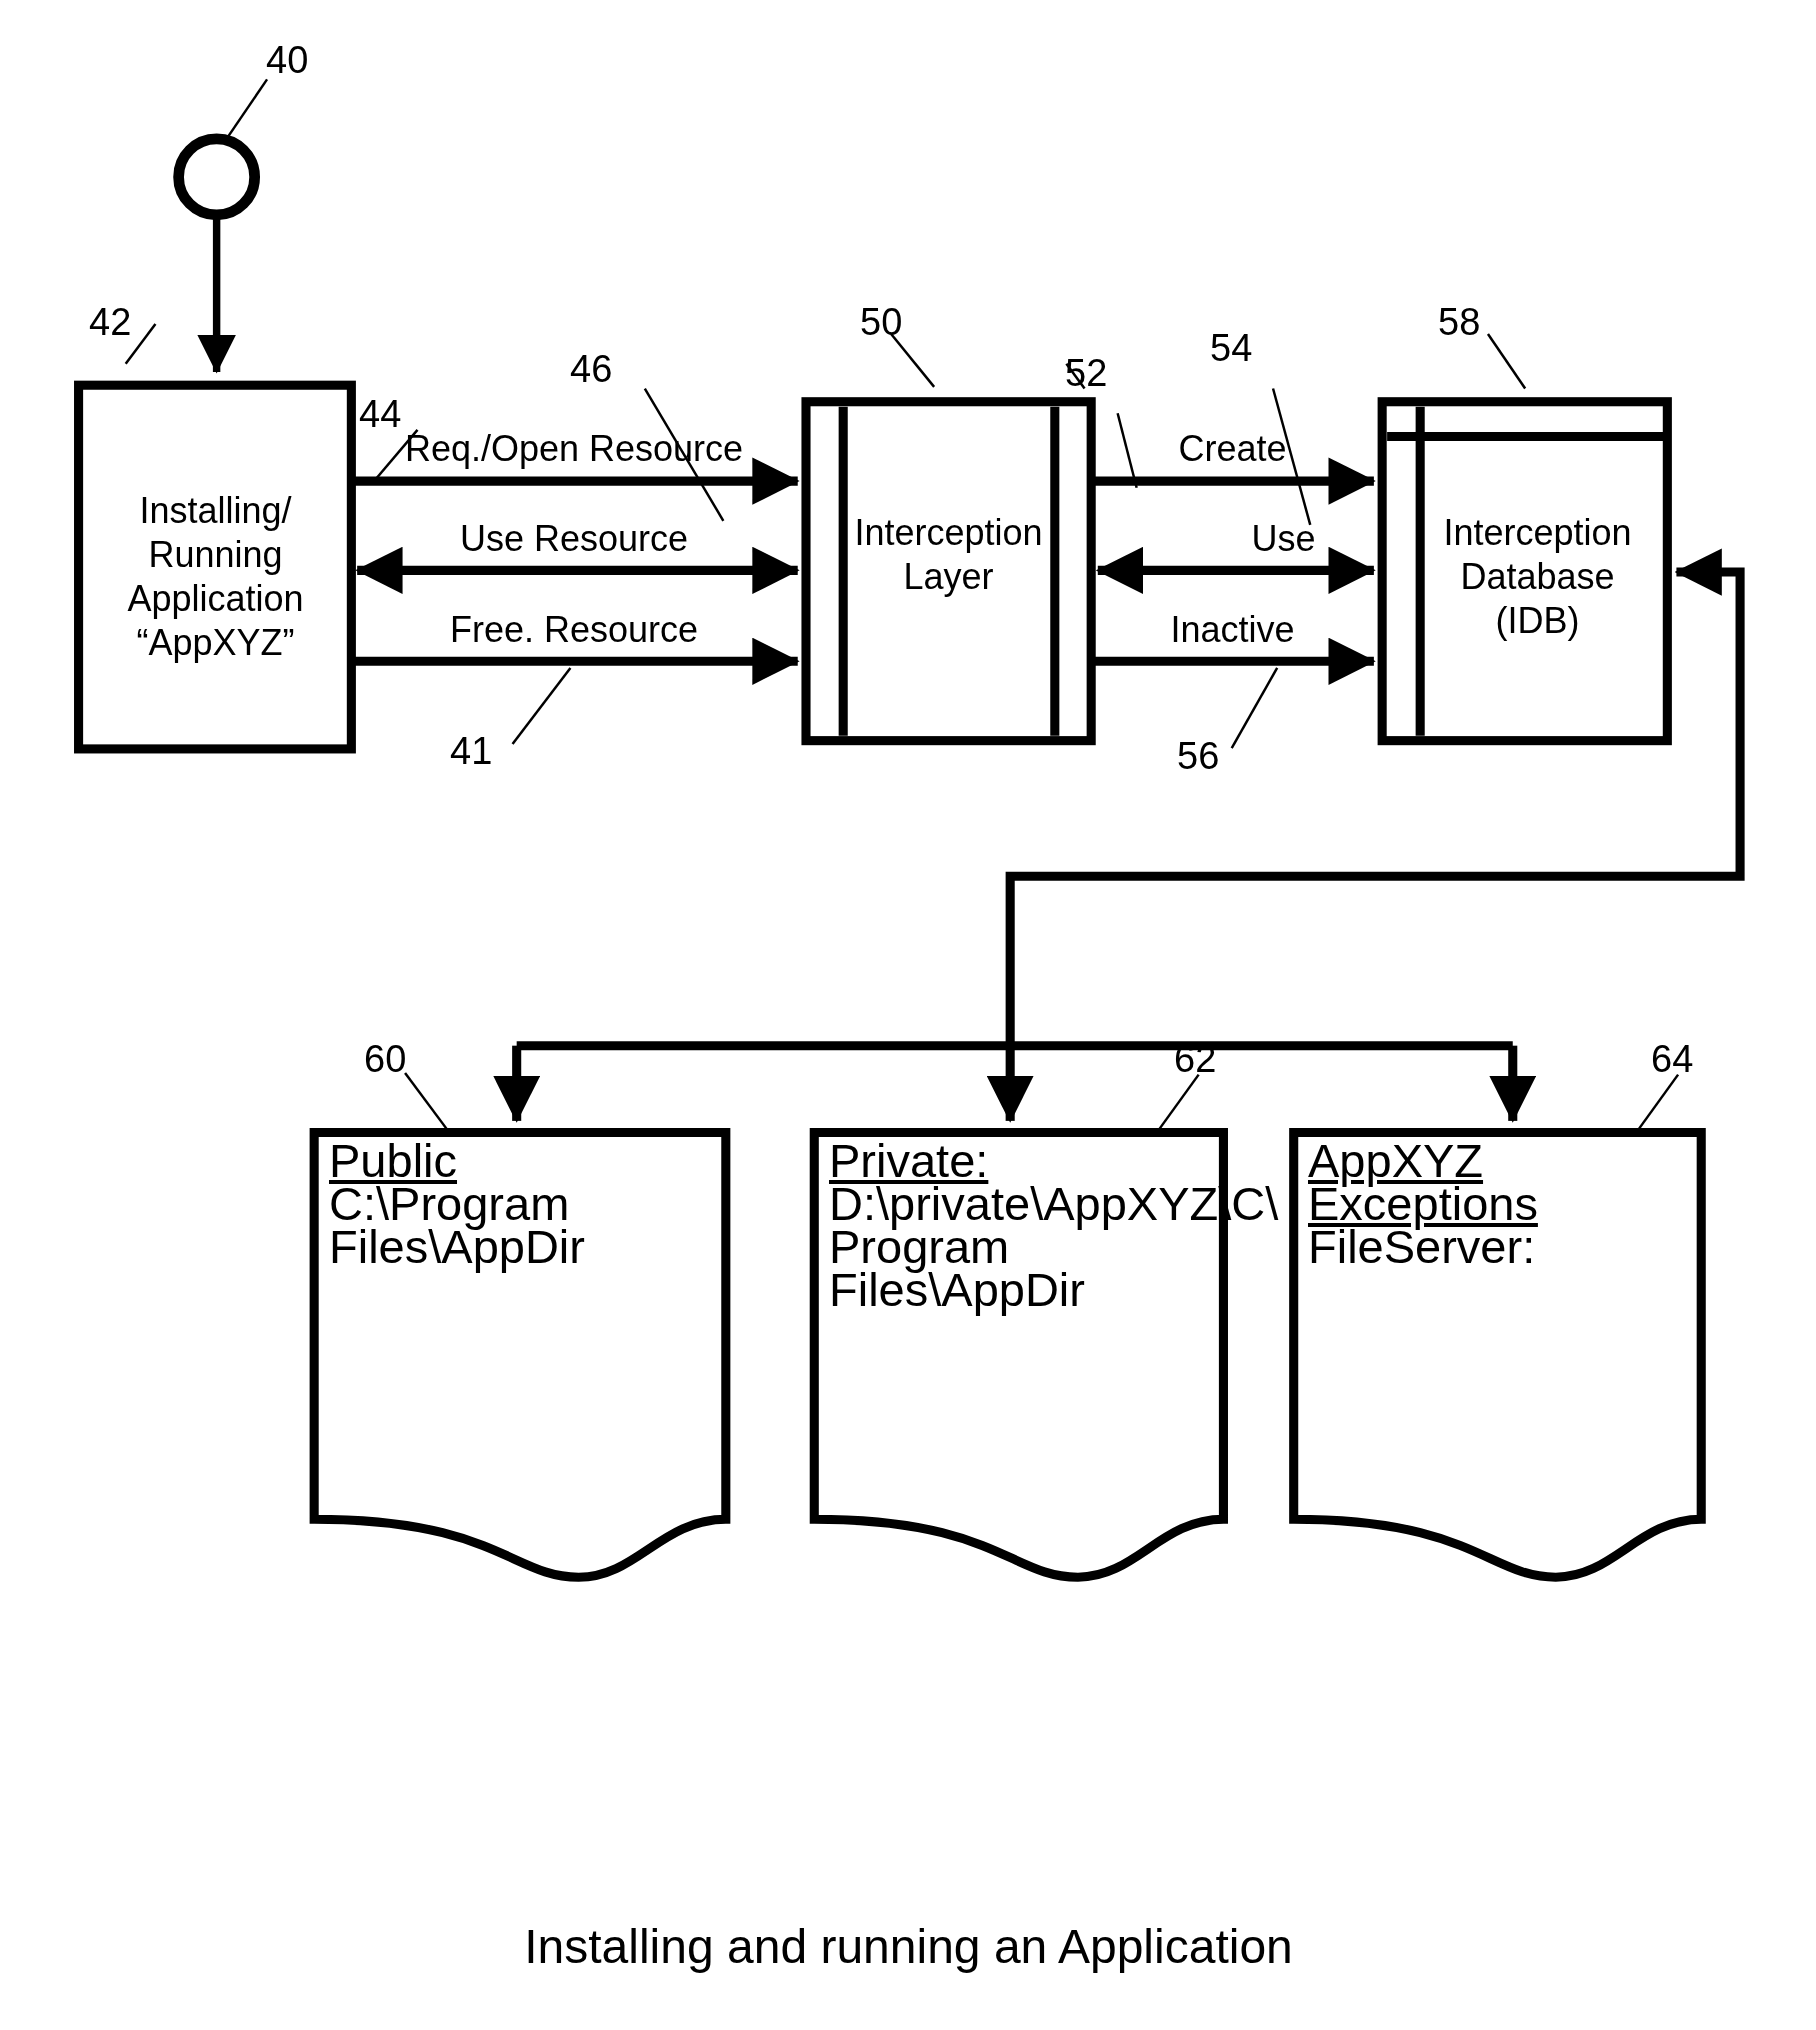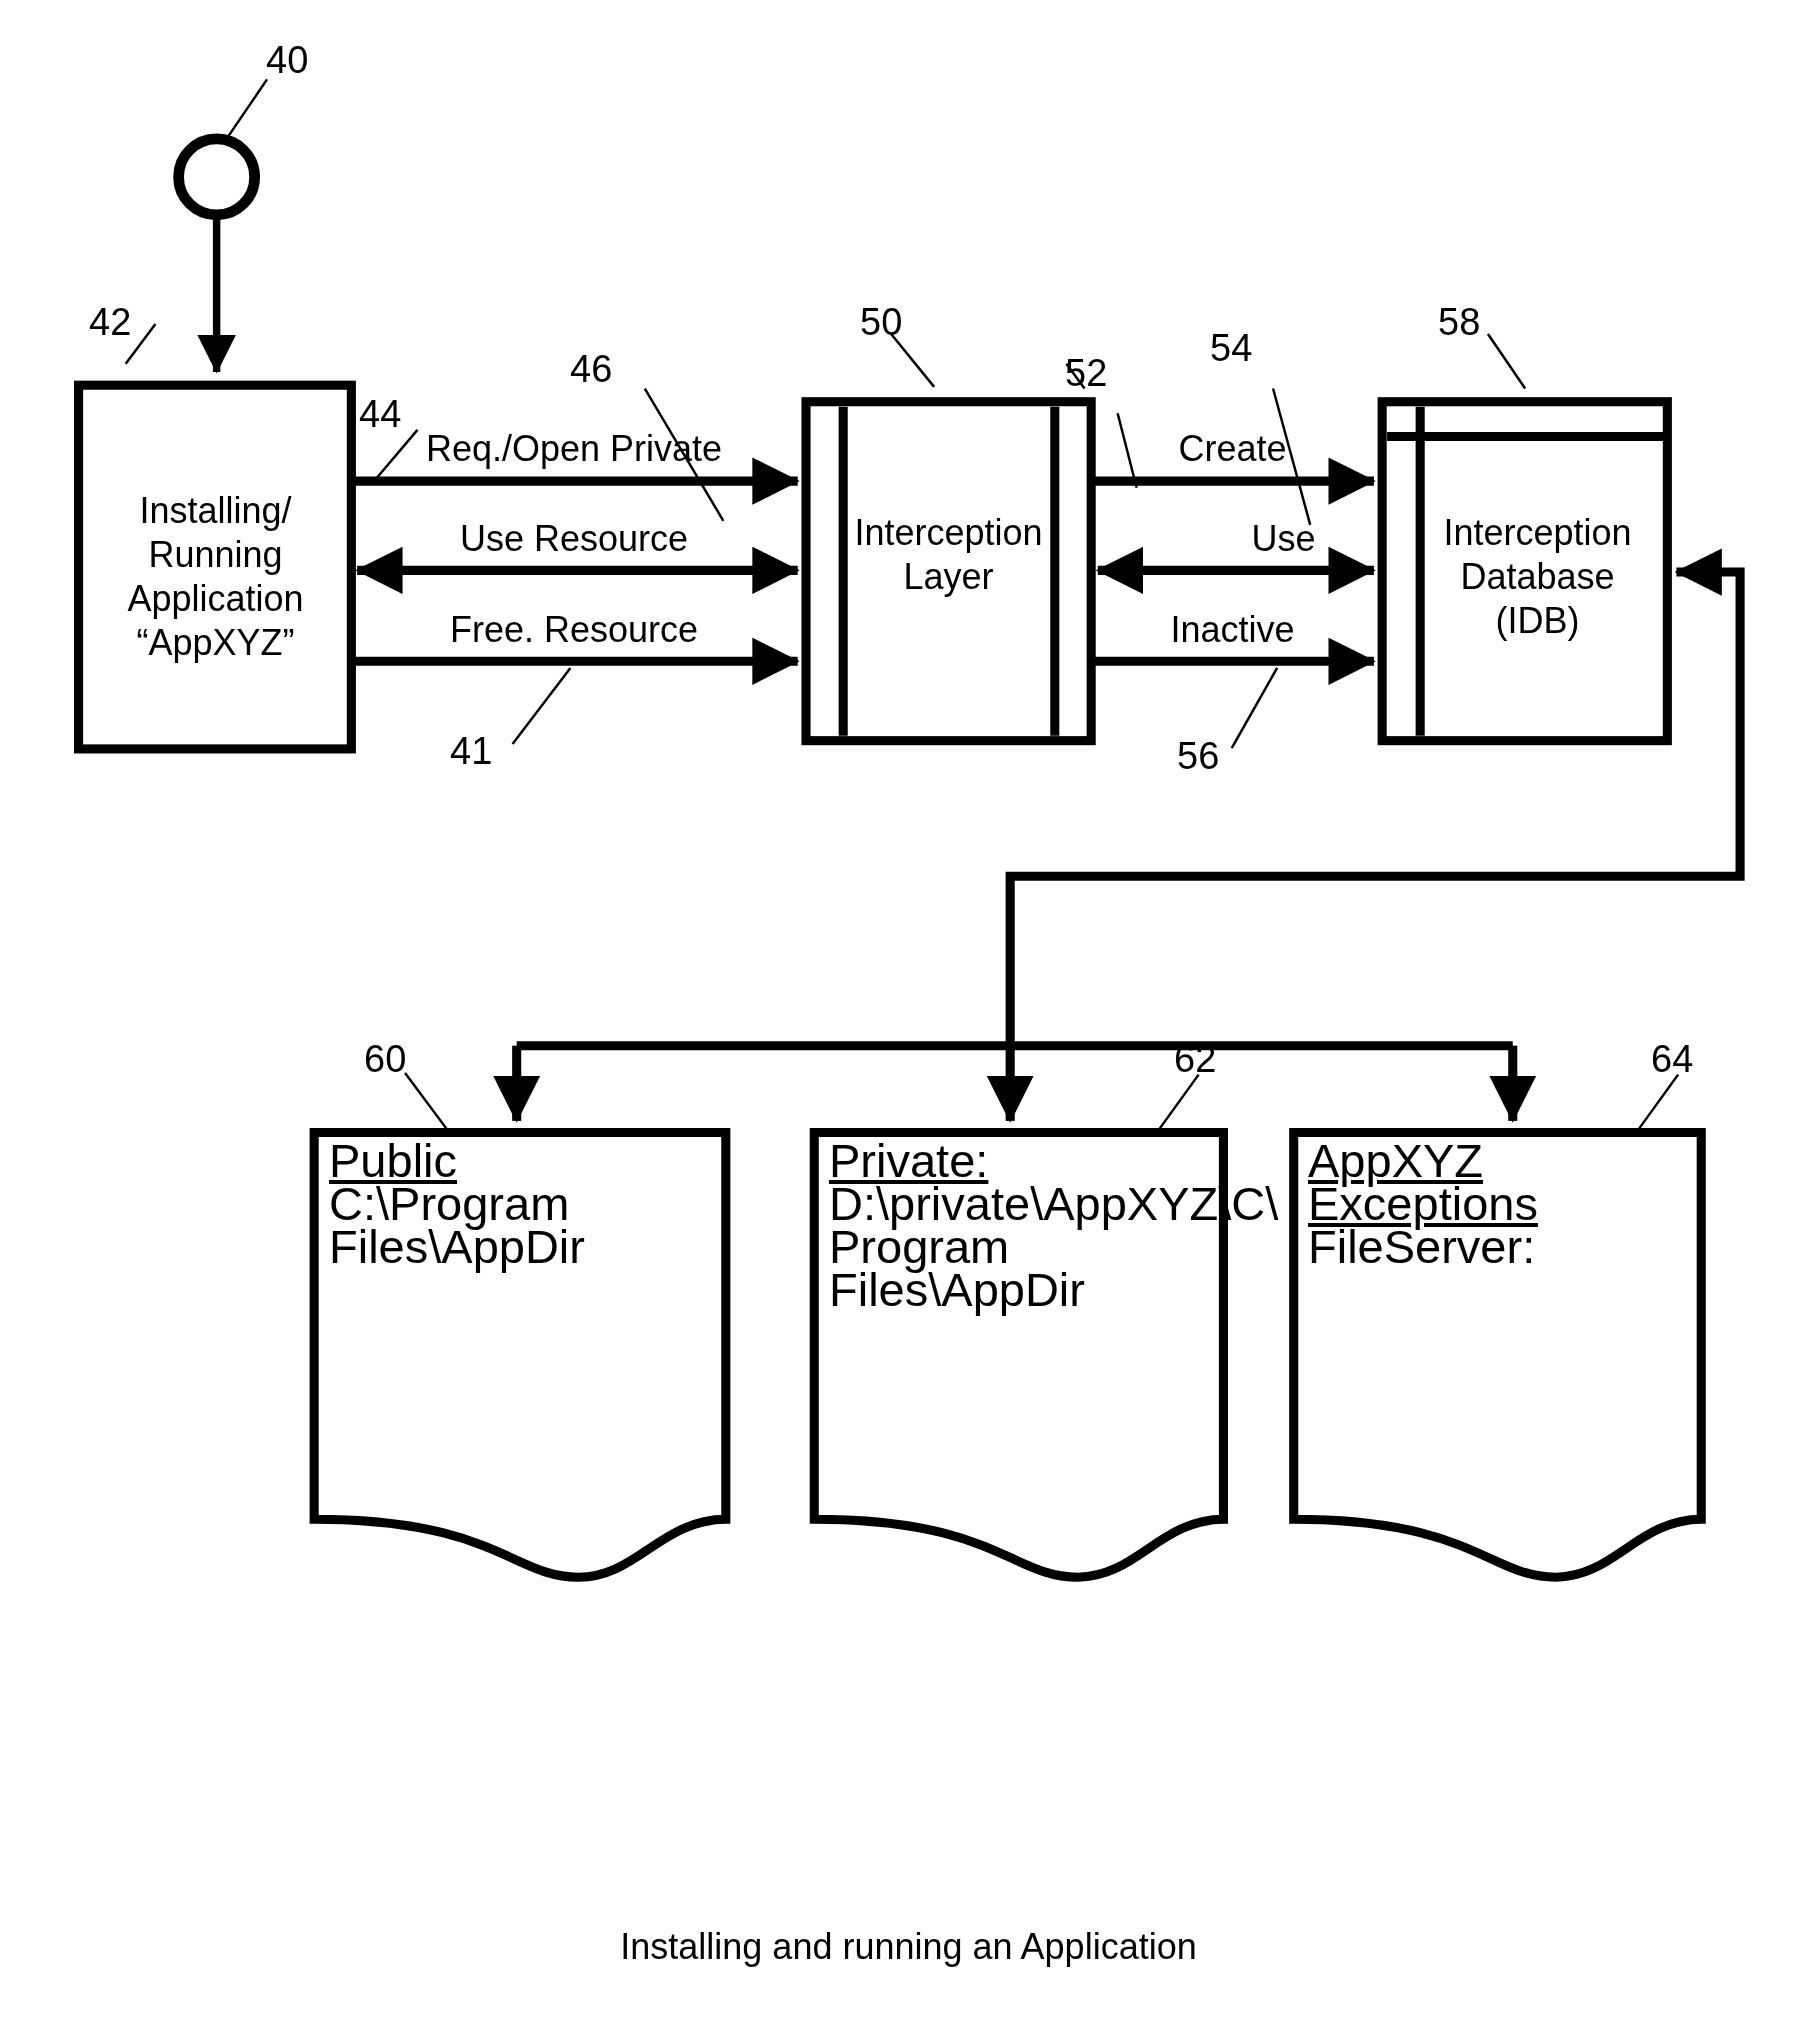--- a/index.html
+++ b/index.html
@@ -60,21 +60,21 @@
     white-space: nowrap;
   }
   .ref-num {
     position: absolute;
     font-size: 38px;
     line-height: 38px;
     color: #000;
   }
   .caption {
     position: absolute;
-    font-size: 36px;
+    font-size: 48px;
     line-height: 41px;
     text-align: center;
     color: #000;
     width: 100%;
   }
 </style>
 </head>
 <body>
 
 <div id="diagram-root">
@@ -171,21 +171,21 @@
   <div class="box-text" style="left:79px; top:489px; width:273px;">Installing/
 Running
 Application
 “AppXYZ”</div>
   <div class="box-text" style="left:806px; top:511px; width:285px;">Interception
 Layer</div>
   <div class="box-text" style="left:1405px; top:511px; width:265px;">Interception
 Database
 (IDB)</div>
 
-  <div class="edge-label" style="left:351px; top:431px; width:446px;">Req./Open Private</div>
+  <div class="edge-label" style="left:351px; top:431px; width:446px;">Req./Open Resource</div>
   <div class="edge-label" style="left:351px; top:521px; width:446px;">Use Resource</div>
   <div class="edge-label" style="left:351px; top:612px; width:446px;">Free. Resource</div>
   <div class="edge-label" style="left:1091px; top:431px; width:283px;">Create</div>
   <div class="edge-label" style="left:1142px; top:521px; width:283px;">Use</div>
   <div class="edge-label" style="left:1091px; top:612px; width:283px;">Inactive</div>
 
   <div class="doc-text" style="left:329px; top:1139px; width:388px;">
     <span class="doc-title">Public</span>
     <span class="doc-body">C:\Program Files\AppDir</span>
   </div>

